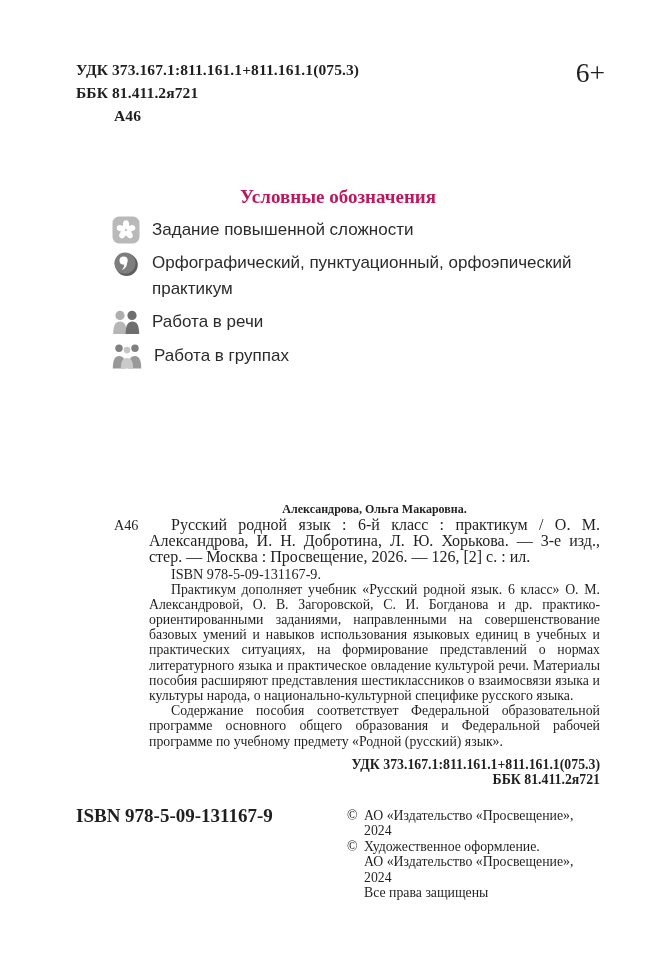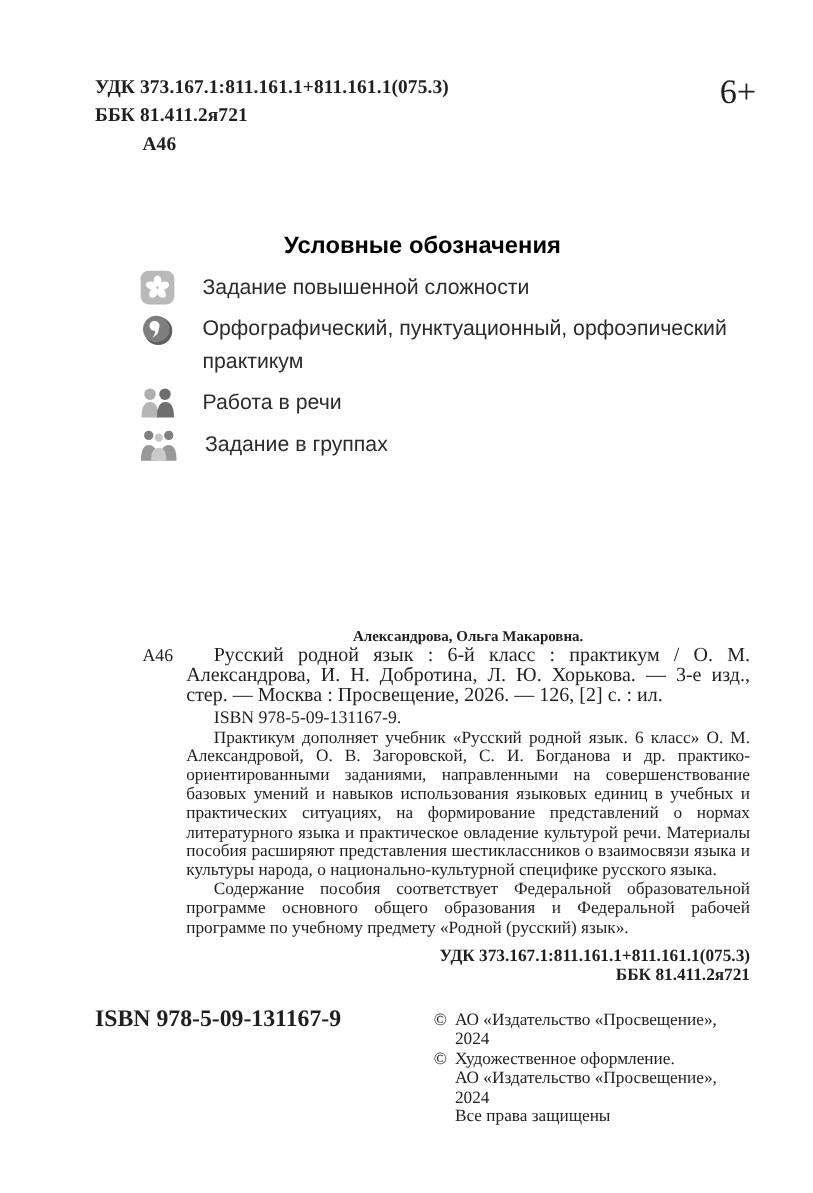--- a/index.html
+++ b/index.html
@@ -6,22 +6,22 @@
   body{
     width:650px;height:954px;position:relative;overflow:hidden;
     font-family:"Liberation Serif",serif;color:#1f1f1f;
   }
   
   .hdr{position:absolute;left:76px;top:58px;font-weight:700;font-size:15.5px;line-height:23px;letter-spacing:.1px;}
   .hdr .sign-line{padding-left:38px;}
   .age{position:absolute;right:45px;top:58px;font-size:27.5px;line-height:30px;font-weight:400;}
   
   .legend{position:absolute;left:76px;top:186px;width:524px;font-family:"Liberation Sans",sans-serif;}
-  .legend h2{margin:0 0 8px 0;font-size:19px;line-height:22px;text-align:center;font-weight:700;color:#000000;}
-  .lrow{display:flex;gap:22px;padding-left:36px;margin-bottom:6px;align-items:center;min-height:28px;}
+  .legend h2{margin:0 0 8px 0;font-size:19px;line-height:22px;text-align:center;font-weight:700;color:#be185d;font-family:Liberation Serif, serif;}
+  .lrow{display:flex;gap:12px;padding-left:36px;margin-bottom:6px;align-items:center;min-height:28px;}
   .lrow.twoline{align-items:flex-start;}
   .lbl{font-size:17px;line-height:26px;color:#2b2b2b;max-width:447px;}
   .ic{flex:0 0 auto;width:28px;height:28px;display:block;}
   .ic svg{display:block;width:100%;height:100%;}
   .ic.wide{width:30px;}
   
   .imprint{position:absolute;left:149px;top:501px;width:451px;font-size:13.8px;line-height:15.2px;text-align:justify;hyphens:auto;}
   .imprint p{margin:0;}
   .author{font-weight:700;text-align:center;font-size:12px;line-height:16px;}
   .desc{line-height:16.2px;font-size:16px;}
@@ -95,21 +95,21 @@
     <span class="ic wide">
       <svg viewBox="0 0 30 27" aria-hidden="true">
         <circle cx="7" cy="5.8" r="3.7" fill="#7f7f7f"></circle>
         <circle cx="23" cy="5.8" r="3.7" fill="#7f7f7f"></circle>
         <path d="M0.8 26 C0.8 17 3 13.4 7.2 13.4 C11.4 13.4 13.6 17 13.6 26 Z" fill="#999999"></path>
         <path d="M16.4 26 C16.4 17 18.6 13.4 22.8 13.4 C27 13.4 29.2 17 29.2 26 Z" fill="#999999"></path>
         <circle cx="15" cy="7.6" r="3.3" fill="#c6c6c6"></circle>
         <path d="M8.9 26 C8.9 18.6 11.1 15.6 15 15.6 C18.9 15.6 21.1 18.6 21.1 26 Z" fill="#cacaca"></path>
       </svg>
     </span>
-    <span class="lbl">Задание в группах</span>
+    <span class="lbl">Работа в группах</span>
   </div>
 </section>
 
 <section class="imprint">
   <span class="margin-sign">А46</span>
   <p class="author">Александрова, Ольга Макаровна.</p>
   <p class="desc ind">Русский родной язык : 6-й класс : практикум / О. М. Александрова, И. Н. Добротина, Л. Ю. Хорькова. — 3-е изд., стер. — Москва : Просвещение, 2026. — 126, [2] с. : ил.</p>
   <p class="isbn-line ind">ISBN 978-5-09-131167-9.</p>
   <p class="ind">Практикум дополняет учебник «Русский родной язык. 6 класс» О. М. Александровой, О. В. Загоровской, С. И. Богданова и др. практико-ориентированными заданиями, направленными на совершенствование базовых умений и навыков использования языковых единиц в учебных и практических ситуациях, на формирование представлений о нормах литературного языка и практическое овладение культурой речи. Материалы пособия расширяют представления шестиклассников о взаимосвязи языка и культуры народа, о национально-культурной специфике русского языка.</p>
   <p class="ind">Содержание пособия соответствует Федеральной образовательной программе основного общего образования и Федеральной рабочей программе по учебному предмету «Родной (русский) язык».</p>

